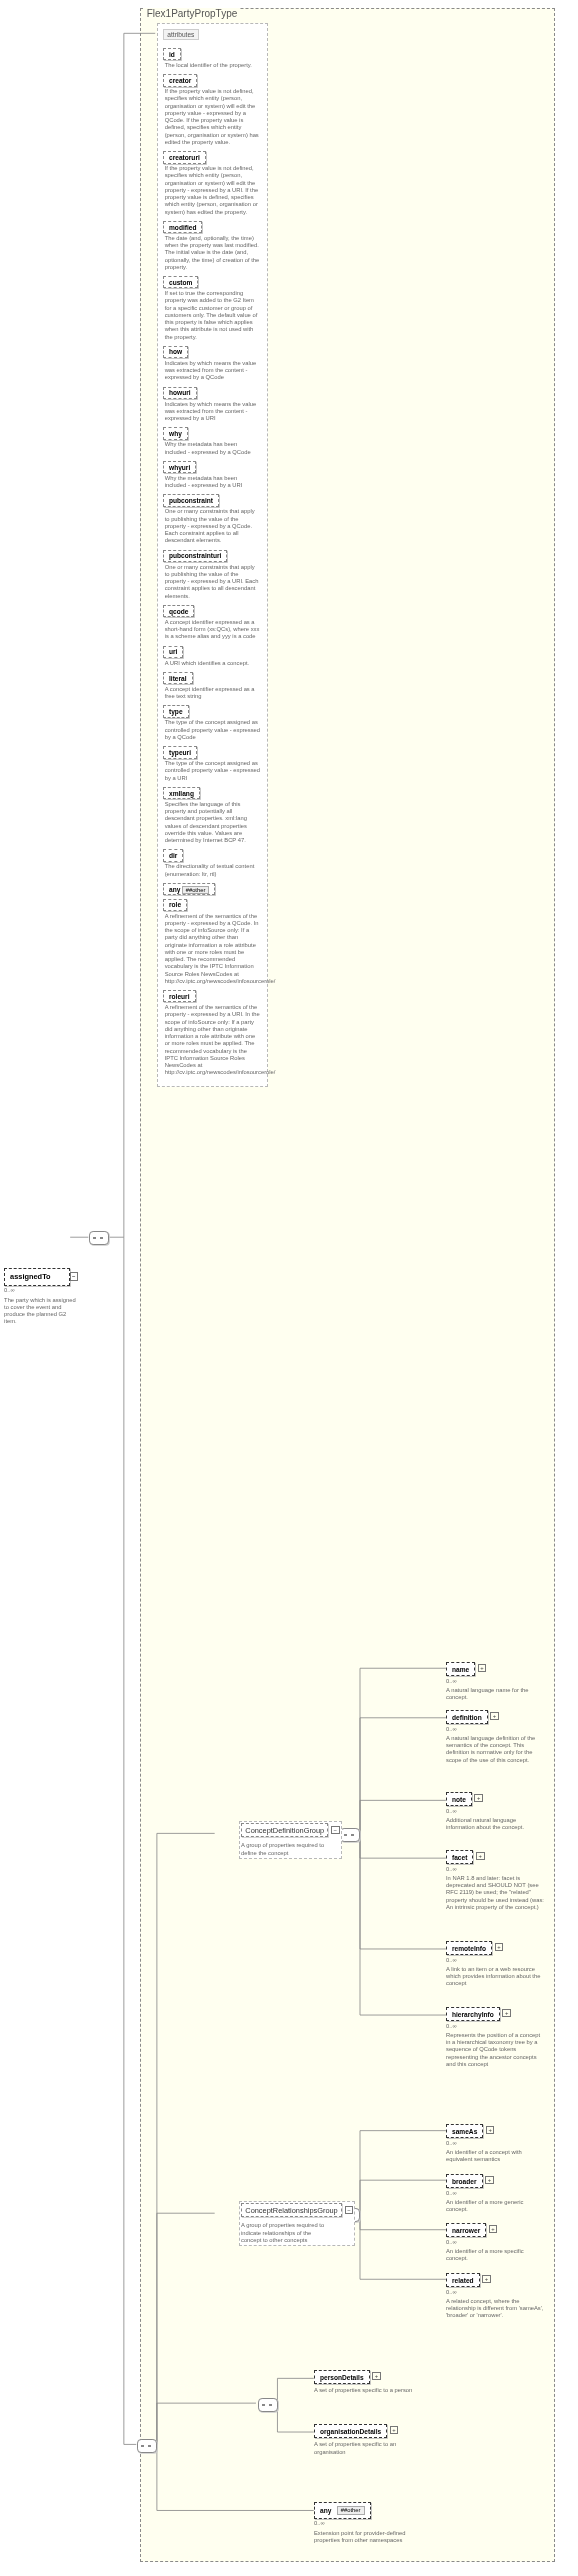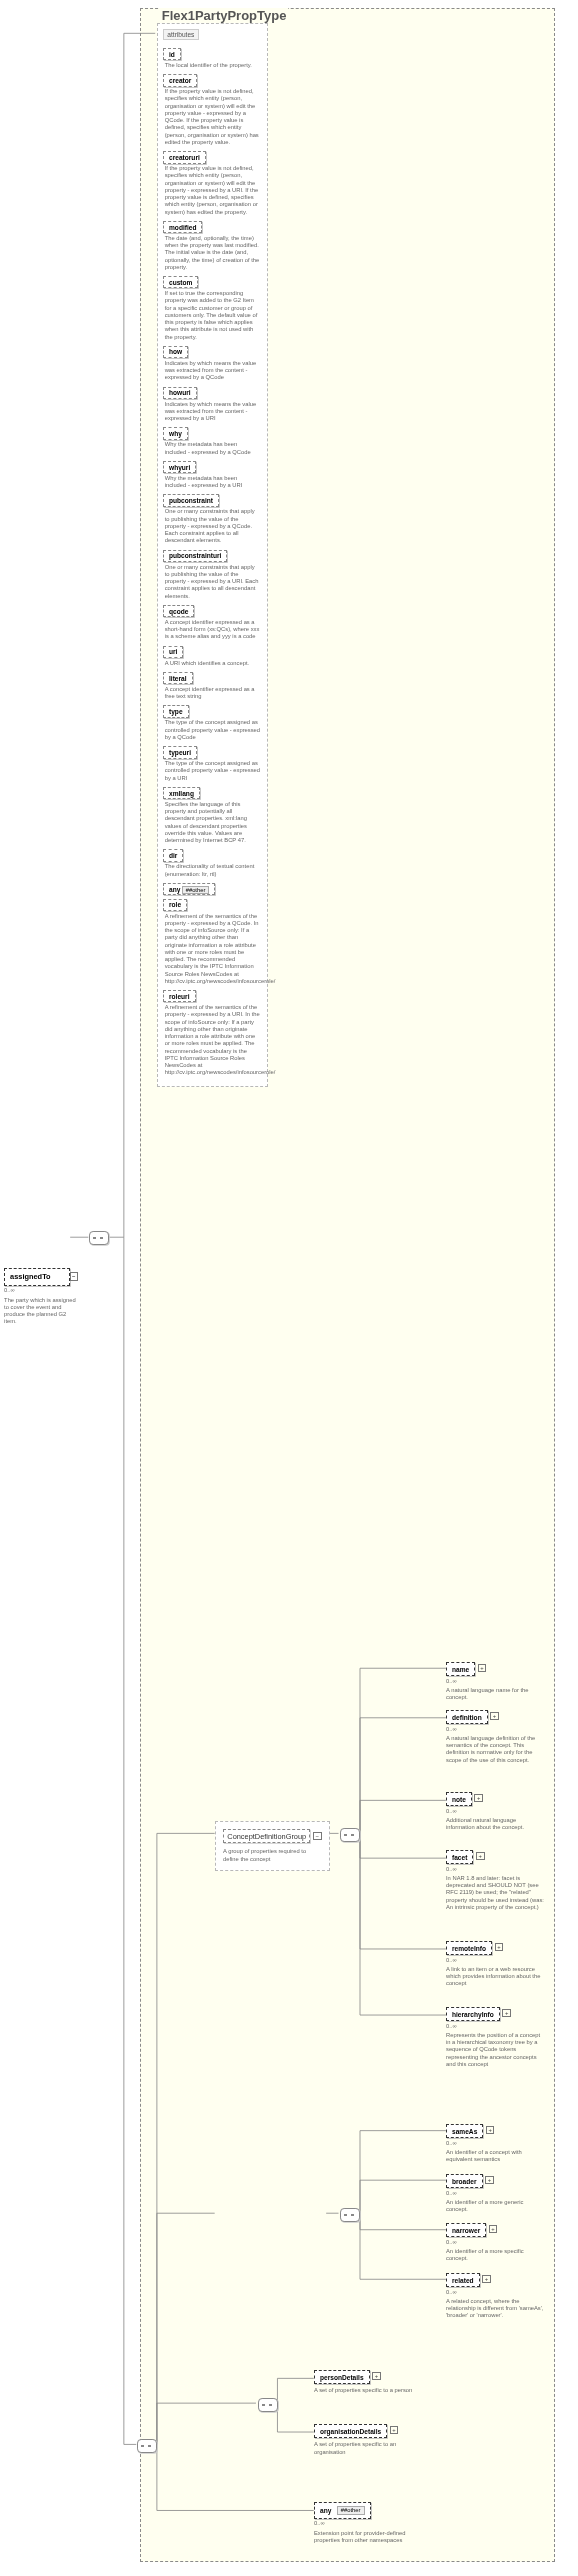--- a/index.html
+++ b/index.html
@@ -22,24 +22,24 @@
     position: absolute;
     left: 140px;
     top: 8.3px;
     width: 413px;
     height: 2552px;
     border: 0.8px dashed #8a8a8a;
     background: #fffff0;
   }
   .outerbox .title {
     position: absolute;
-    left: 19px;
+    left: 4px;
     top: -1.7px;
-    font-size: 13px;
-    font-weight: bold;
+    font-size: 10px;
+    font-weight: normal;
     color: #555;
     background: #fffff0;
     padding: 0 1.7px;
   }
 
   
   .rootwrap {
     position: absolute;
     left: 4.1px;
     top: 1268px;
@@ -103,21 +103,22 @@
     color: #666;
     margin: 1.7px 1.7px 5px 1.7px;
     line-height: 1.25;
   }
 
   
   .group {
     position: absolute;
     border: 0.8px dashed #b8b8b8;
     background: #fff;
-    padding: 7px;
+    padding: 1px;
+    margin-left: 24px;
   }
   .group .gtitle-row {
     display: flex;
     align-items: center;
     gap: 2.5px;
   }
   .group .gtitle {
     font-size: 7.4px;
     font-weight: normal;
     color: #333;
@@ -377,20 +378,27 @@
       <div class="child" style="left: 446px; top: 2007px;">
         <div class="cbox-row">
           <span class="cbox">hierarchyInfo</span>
           <span class="plusminus">+</span>
         </div>
         <div class="cmult">0..∞</div>
         <div class="cdesc">Represents the position of a concept in a hierarchical taxonomy tree by a sequence of QCode tokens representing the ancestor concepts and this concept</div>
       </div>
     </div>
 
+  <div class="group" id="grp-crg" style="left:215px; top:2201px;">
+    <div class="gtitle-row">
+      <span class="gtitle">ConceptRelationshipsGroup</span>
+      <span class="plusminus">−</span>
+    </div>
+    <div class="gdesc">A group of properties required to indicate relationships of the concept to other concepts</div>
+  </div>
 
   <div id="crg-children">
       <div class="child" style="left: 446px; top: 2124px;">
         <div class="cbox-row">
           <span class="cbox">sameAs</span>
           <span class="plusminus">+</span>
         </div>
         <div class="cmult">0..∞</div>
         <div class="cdesc">An identifier of a concept with equivalent semantics</div>
       </div>

